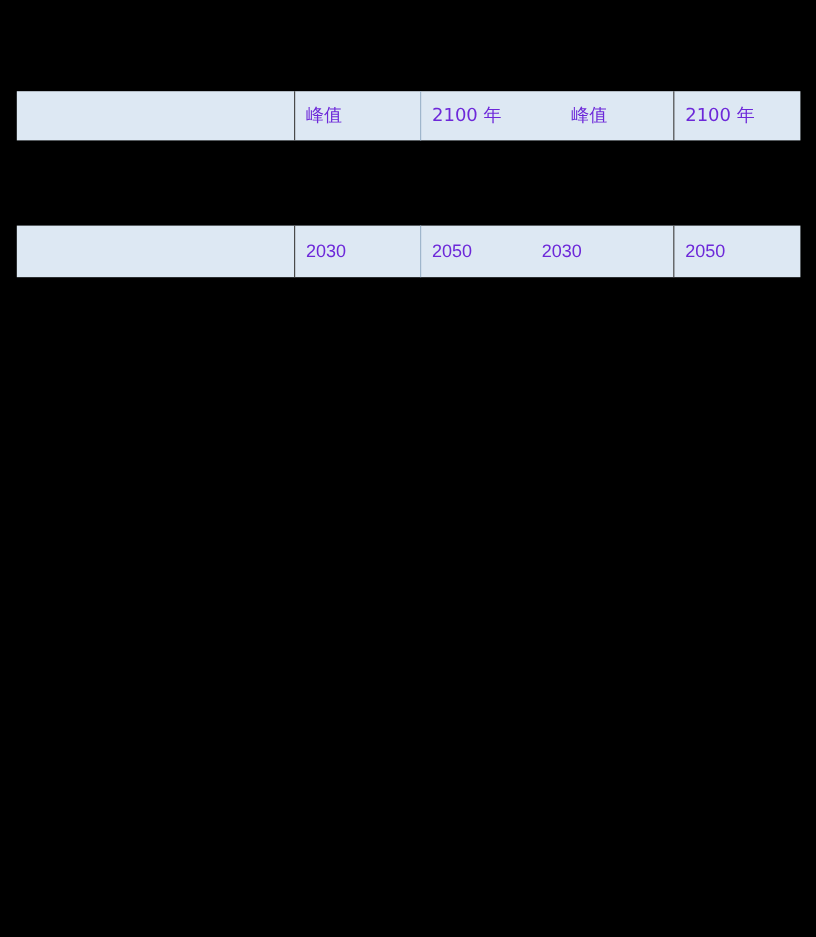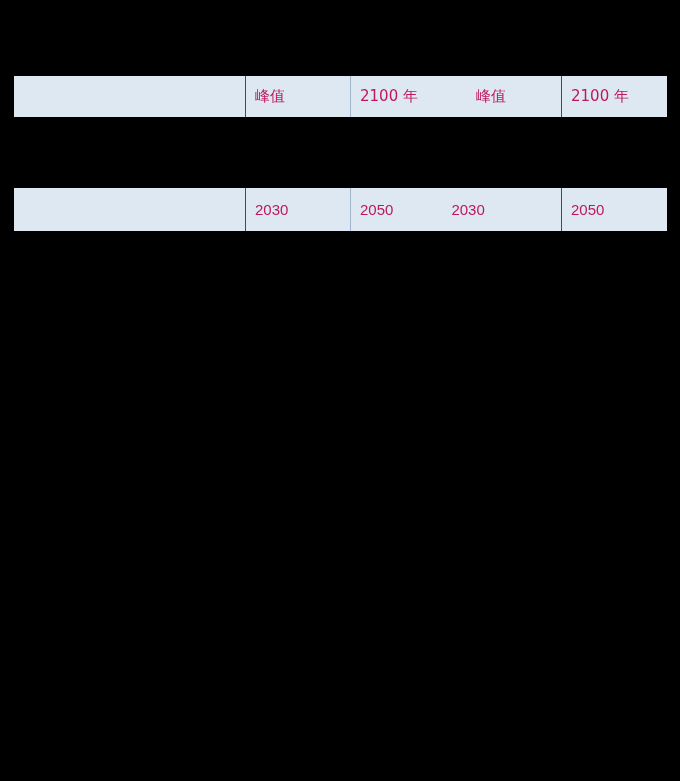--- a/index.html
+++ b/index.html
@@ -33,21 +33,21 @@
   }
 
   #row-peak-2100 { top: 76px;  height: 41px; }
   #row-years     { top: 188px; height: 43px; justify-content: flex-end; }
 
   .cell {
     height: 100%;
     display: flex;
     align-items: center;
     box-sizing: border-box;
-    color: #be185d;
+    color: #6d28d9;
     font-size: 15px;
     line-height: 1;
     white-space: nowrap;
   }
 
   
   .col-label  { width: 231px; }
   .col-a      { width: 105px; border-left: 1px solid #4a4a4a; padding-left: 9px; }
   .col-b      { width: 211px; border-left: 1px solid #9fb6cc; padding-left: 9px; }
   .col-c      { width: 106px; border-left: 1px solid #4a4a4a; padding-left: 9px; }

